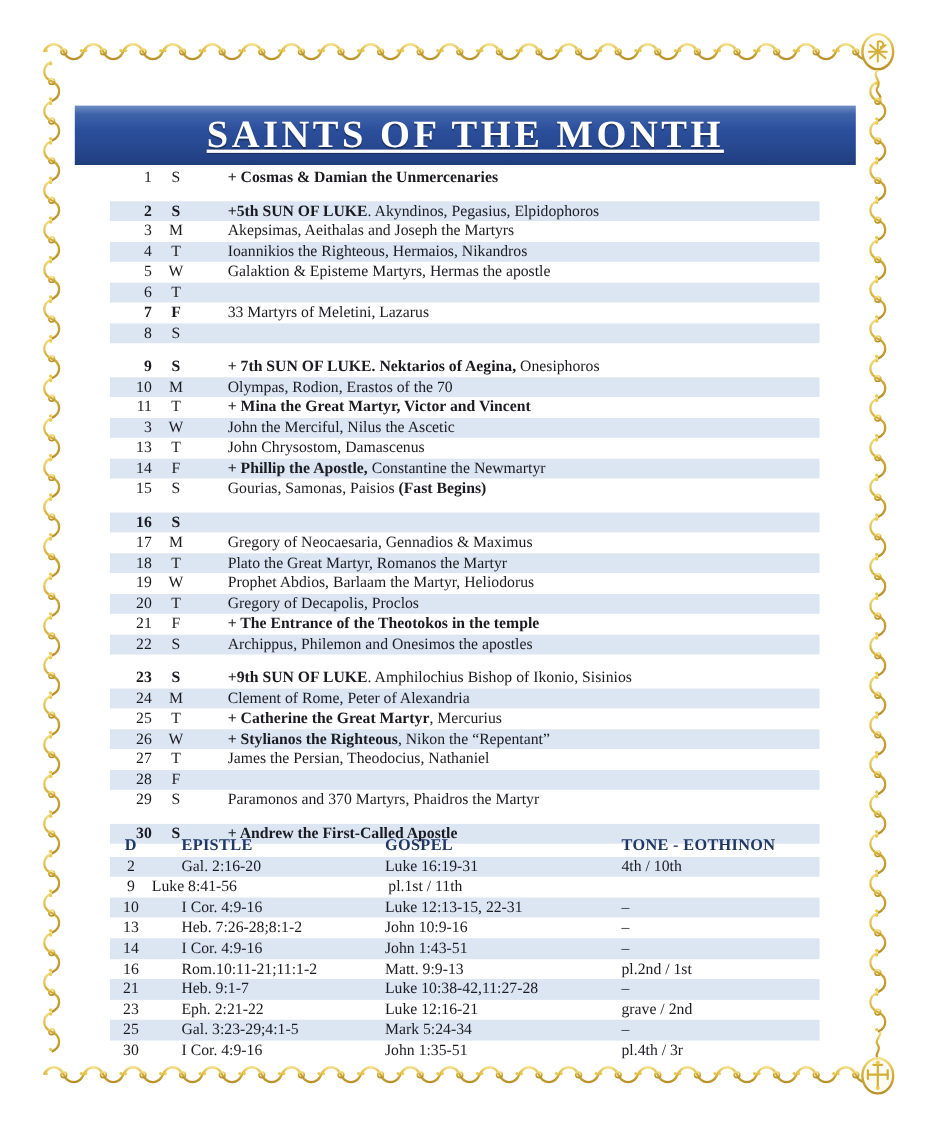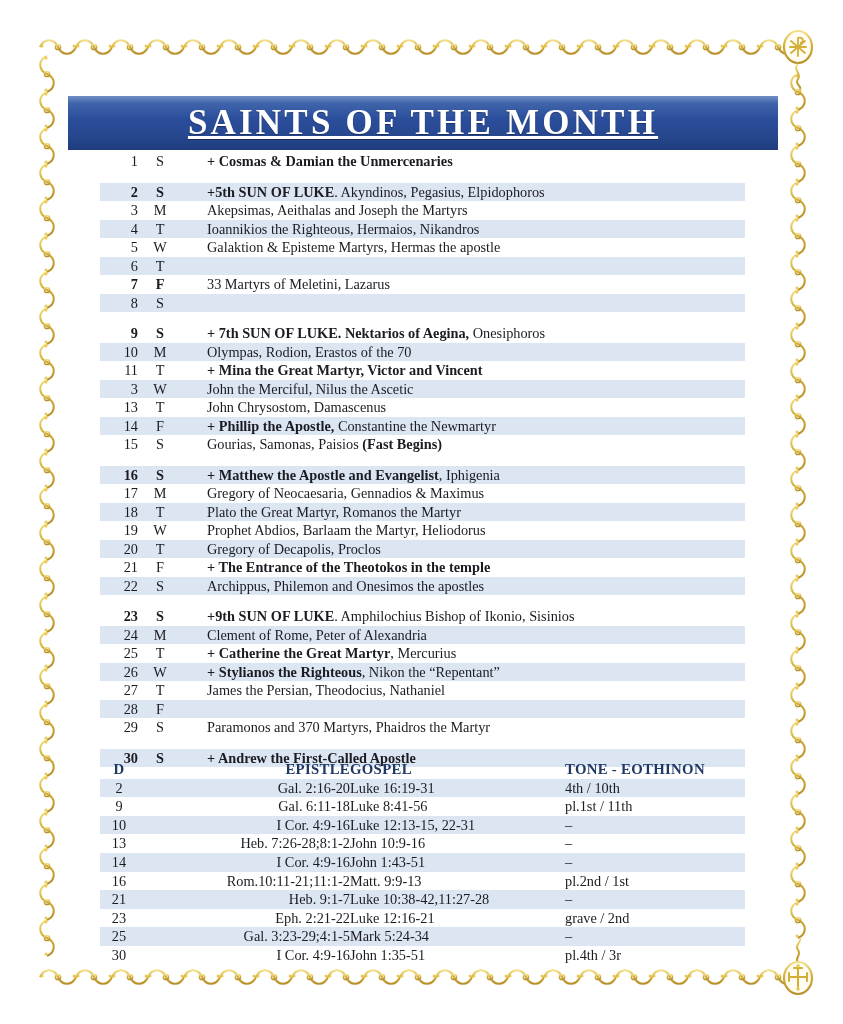--- a/index.html
+++ b/index.html
@@ -124,21 +124,20 @@
     background: transparent;
   }
   .rc-day {
     width: 38px;
     text-align: center;
     flex: 0 0 38px;
   }
   .rc-epistle {
     flex: 0 0 185px;
     padding-left: 27px;
-    text-align: right;
   }
   .rc-gospel {
     flex: 0 0 215px;
   }
   .rc-tone {
     flex: 1 1 auto;
   }
 </style>
 </head>
 <body>
@@ -373,21 +372,20 @@
       </div>
       <div class="saint-row">
         <div class="col-day">15</div>
         <div class="col-dow">S</div>
         <div class="col-desc"><span>Gourias, Samonas, Paisios </span><span class="bold">(Fast Begins)</span></div>
       </div>
       <div class="saint-row gap"></div>
       <div class="saint-row striped">
         <div class="col-day bold">16</div>
         <div class="col-dow bold">S</div>
-        <div class="col-desc"><span class="bold">+ Matthew the Apostle and Evangelist</span><span>, Iphigenia</span></div>
       </div>
       <div class="saint-row">
         <div class="col-day">17</div>
         <div class="col-dow">M</div>
         <div class="col-desc"><span>Gregory of Neocaesaria, Gennadios &amp; Maximus</span></div>
       </div>
       <div class="saint-row striped">
         <div class="col-day">18</div>
         <div class="col-dow">T</div>
         <div class="col-desc"><span>Plato the Great Martyr, Romanos the Martyr</span></div>
@@ -463,21 +461,20 @@
         <div class="rc-tone">TONE - EOTHINON</div>
       </div>
       <div class="reading-row striped">
         <div class="rc-day">2</div>
         <div class="rc-epistle">Gal. 2:16-20</div>
         <div class="rc-gospel">Luke 16:19-31</div>
         <div class="rc-tone">4th / 10th</div>
       </div>
       <div class="reading-row">
         <div class="rc-day">9</div>
-        <div class="rc-epistle">Gal. 6:11-18</div>
         <div class="rc-gospel">Luke 8:41-56</div>
         <div class="rc-tone">pl.1st / 11th</div>
       </div>
       <div class="reading-row striped">
         <div class="rc-day">10</div>
         <div class="rc-epistle">I Cor. 4:9-16</div>
         <div class="rc-gospel">Luke 12:13-15, 22-31</div>
         <div class="rc-tone">–</div>
       </div>
       <div class="reading-row">

